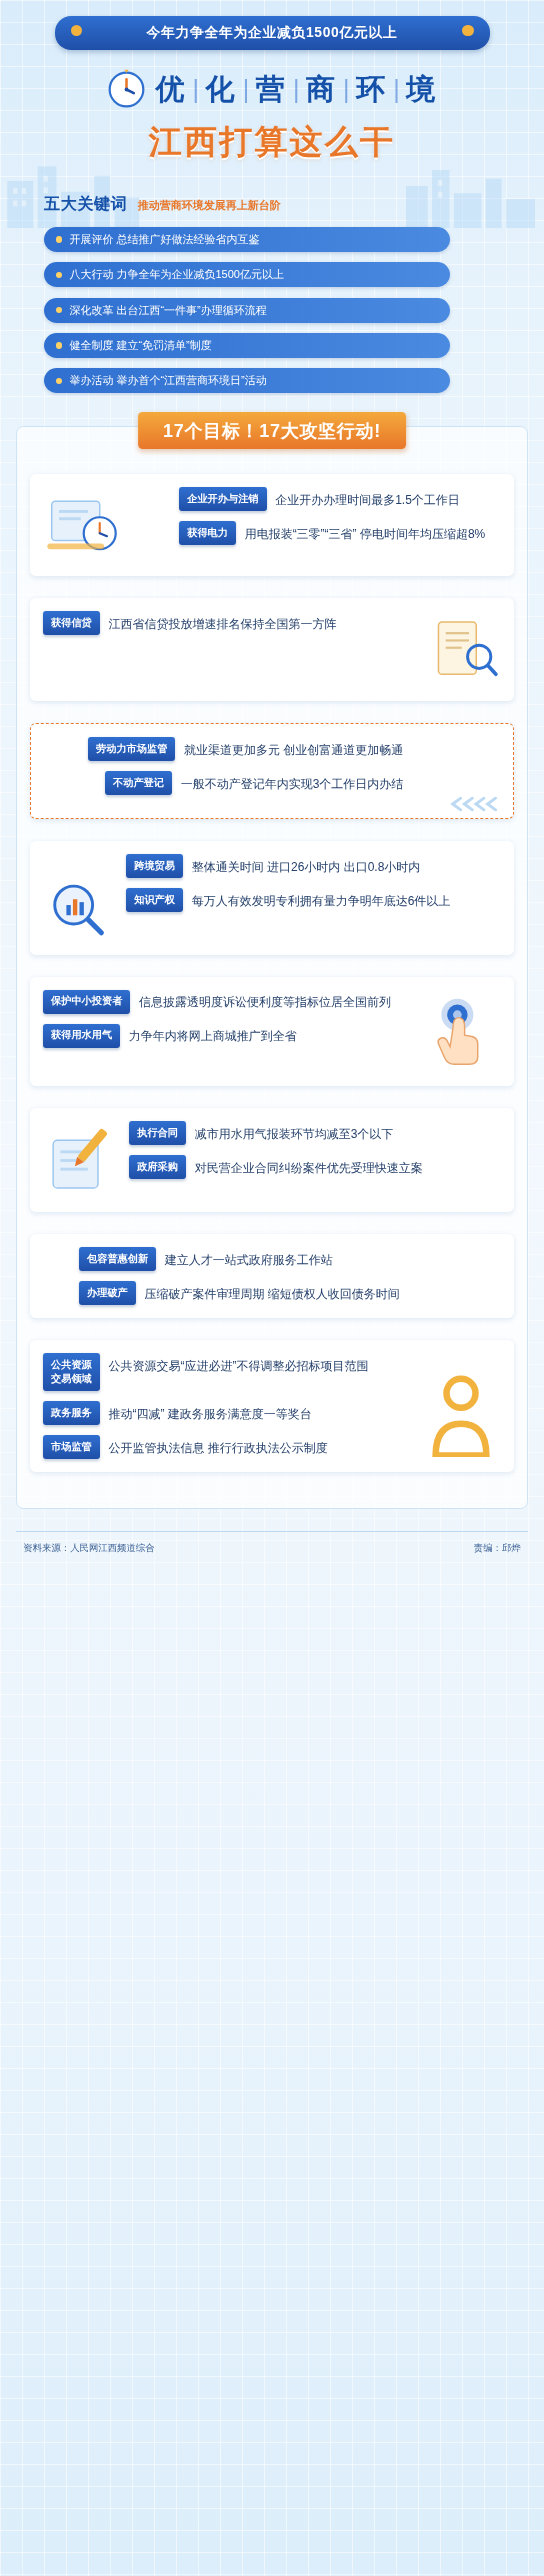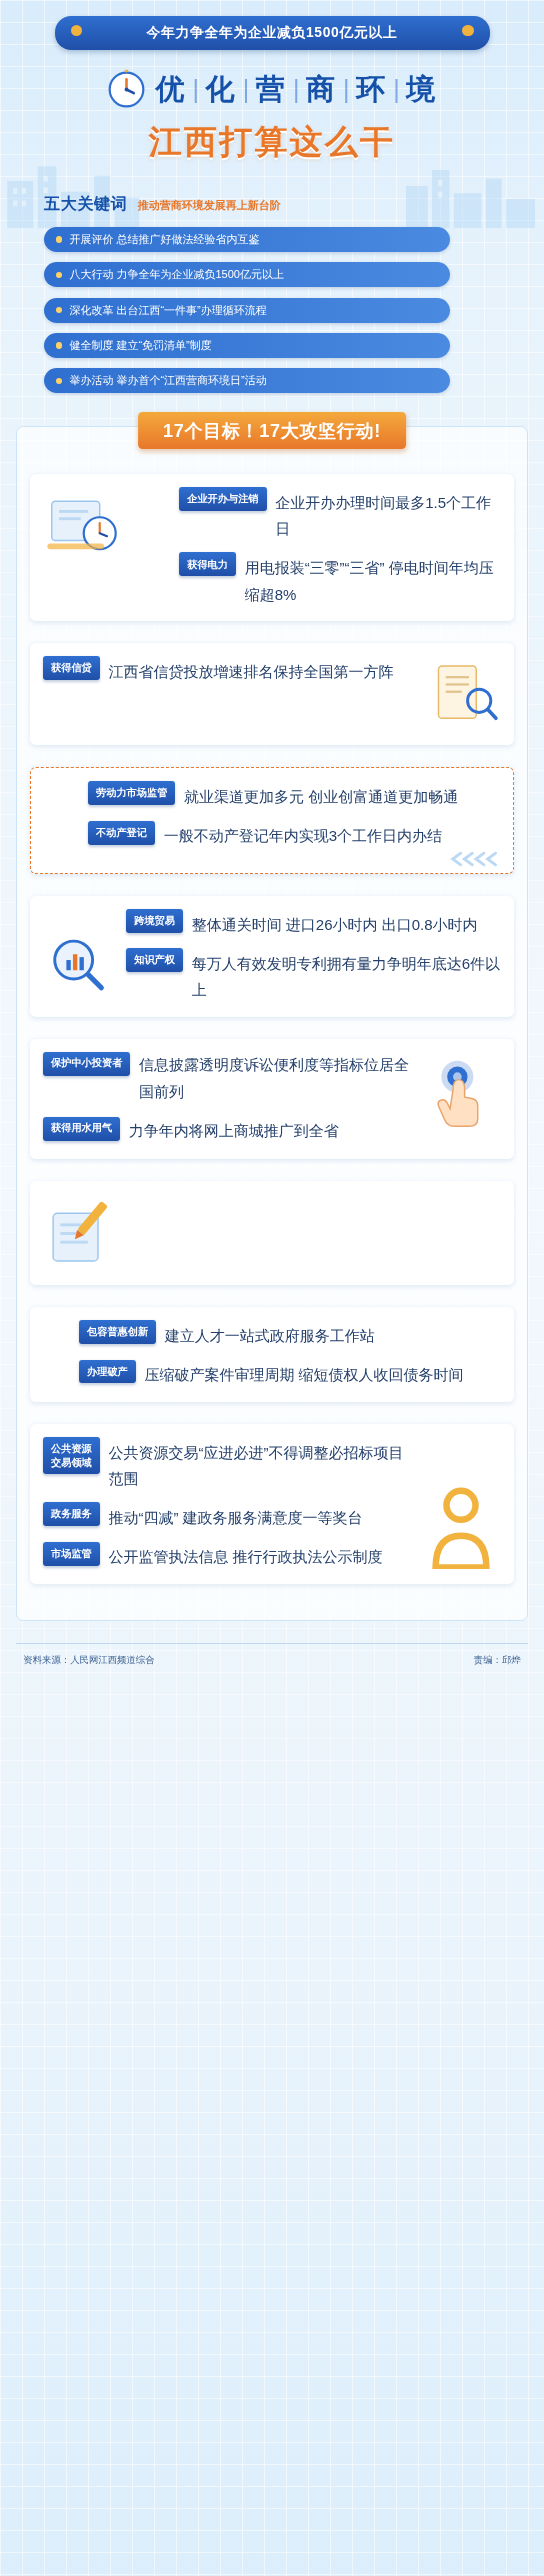--- a/index.html
+++ b/index.html
@@ -147,21 +147,21 @@
     background: linear-gradient(to bottom, #2f6fd0, #1f4fa8);
     color: #ffffff;
     font-size: 10.2px; font-weight: bold;
     padding: 5.1px 8px;
     border-radius: 2.9px;
     line-height: 1.35;
     text-align: center;
     box-shadow: 0 1.5px 2.9px rgba(20,60,120,0.25);
   }
   .tag.two-line { white-space: pre-line; }
-  .desc { font-size: 15px; line-height: 1.75; color: #25406b; padding-top: 2.9px; }
+  .desc { font-size: 12px; line-height: 1.75; color: #25406b; padding-top: 2.9px; }
 
   
   .footer {
     margin: 22px 16px 0 16px;
     border-top: 0.7px solid #bcd8f0;
     padding: 10.2px 7.3px 19px 7.3px;
     display: flex; justify-content: space-between;
     font-size: 9.4px; color: #3a5f92;
   }
   .page-bottom-space { height: 7.3px; }
@@ -307,21 +307,21 @@
             </div>
           </div>
         </div>
       </div>
 
       <div class="card dashed">
         <div class="row" style="margin-left:44px;">
           <div class="tag">劳动力市场监管</div>
           <div class="desc">就业渠道更加多元 创业创富通道更加畅通</div>
         </div>
-        <div class="row" style="margin-left:44px;">
+        <div class="row" style="margin-left:61px;">
           <div class="tag">不动产登记</div>
           <div class="desc">一般不动产登记年内实现3个工作日内办结</div>
         </div>
         <svg width="51" height="16" viewBox="0 0 70 22" style="position:absolute;right:13px;bottom:5.8px;">
           <g fill="none" stroke="#bcd9f4" stroke-width="4" stroke-linecap="round">
             <path d="M16 3 L5 11 L16 19"></path>
             <path d="M32 3 L21 11 L32 19"></path>
             <path d="M48 3 L37 11 L48 19"></path>
             <path d="M64 3 L53 11 L64 19"></path>
           </g>
@@ -382,20 +382,30 @@
               <rect x="14" y="22" width="62" height="66" rx="6" fill="#e7f1fc" stroke="#9cc6ef" stroke-width="2"></rect>
               <rect x="24" y="36" width="42" height="4" fill="#bcd9f4"></rect>
               <rect x="24" y="48" width="34" height="4" fill="#bcd9f4"></rect>
               <rect x="24" y="60" width="38" height="4" fill="#bcd9f4"></rect>
               <g transform="rotate(40 70 30)">
                 <rect x="62" y="4" width="12" height="52" rx="3" fill="#f2b23e"></rect>
                 <path d="M62 56 L74 56 L68 68 Z" fill="#e8772a"></path>
               </g>
             </svg>
           </div>
+          <div style="flex:1 1 auto;">
+            <div class="row">
+              <div class="tag">执行合同</div>
+              <div class="desc">减市用水用气报装环节均减至3个以下</div>
+            </div>
+            <div class="row">
+              <div class="tag">政府采购</div>
+              <div class="desc">对民营企业合同纠纷案件优先受理快速立案</div>
+            </div>
+          </div>
         </div>
       </div>
 
       <div class="card">
         <div class="row" style="margin-left:36px;">
           <div class="tag">包容普惠创新</div>
           <div class="desc">建立人才一站式政府服务工作站</div>
         </div>
         <div class="row" style="margin-left:36px;">
           <div class="tag">办理破产</div>

